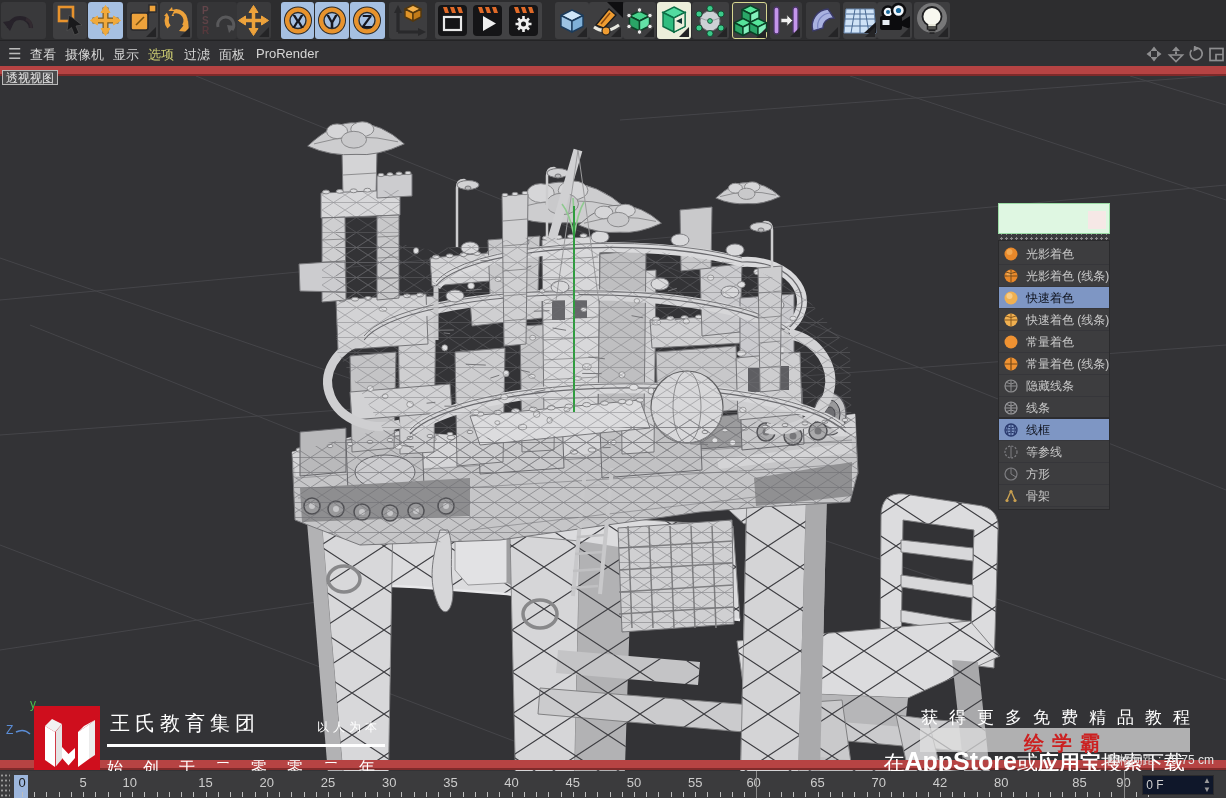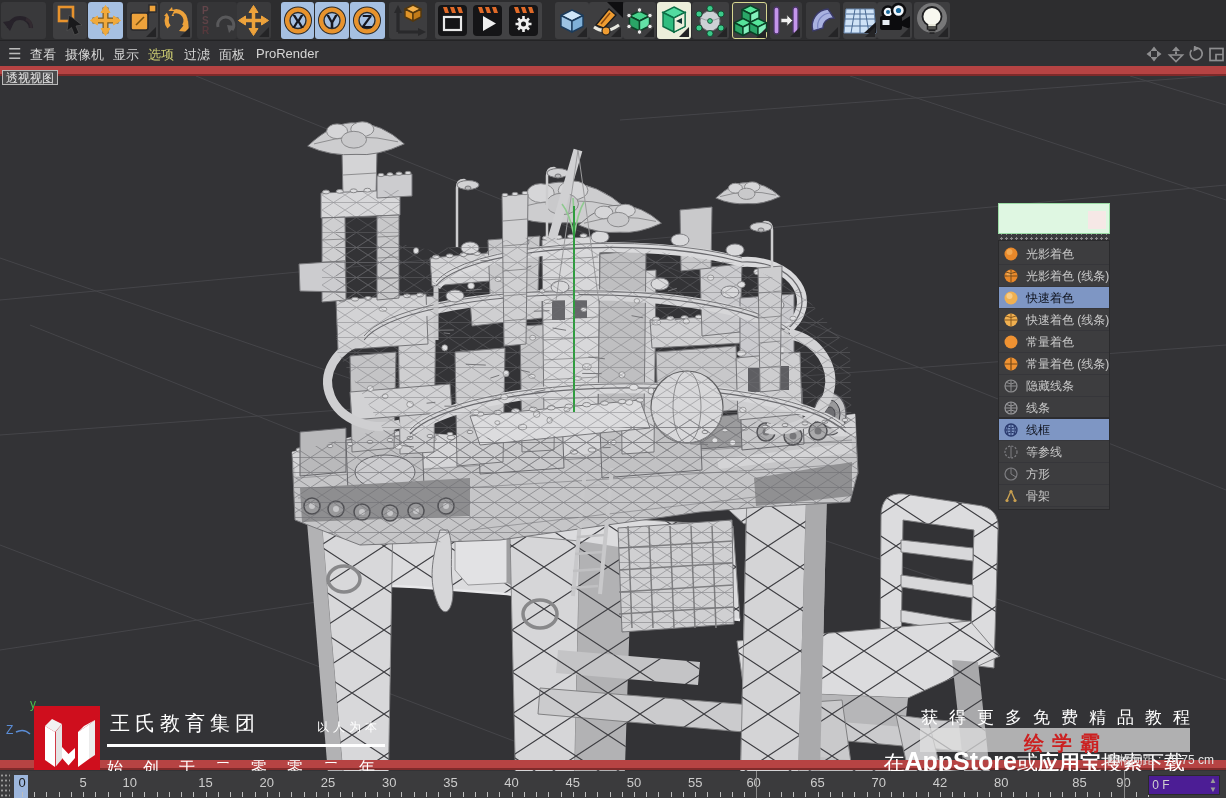--- a/index.html
+++ b/index.html
@@ -30,22 +30,22 @@
      background-size:5px 5px; background-position:1px 2px; }
   #ctxbody { width:112px; background:#3d3d3f; border:1px solid #2a2a2c; padding:2px 0; }
   .ci { position:relative; height:22px; line-height:22px; font-size:12px; color:#c9c9c9;
      padding-left:27px; white-space:nowrap; border-bottom:1px solid #36363a; }
   .ci.sel { background:#7e96c4; color:#10141f; }
   .ci svg { position:absolute; left:5px; top:4px; }
   
   #timeline { position:absolute; left:0; top:771px; width:1226px; height:27px;
     background:#3b3b3d; z-index:30; color:#cccccc; font-size:13px; }
   #timeline .num { position:absolute; top:4px; }
-  #fbox { position:absolute; right:6px; top:4px; width:72px; height:20px;
-    background:#4c1d95; border:1px solid #2a2a2c; color:#d0d0d0;
+  #fbox { position:absolute; right:12px; top:4px; width:72px; height:20px;
+    background:#0f172a; border:1px solid #2a2a2c; color:#d0d0d0;
     font-size:12px; line-height:19px; }
   
   #wm-left { position:absolute; left:0; top:698px; z-index:26; color:#fff; }
   #logo { position:absolute; left:34px; top:8px; width:66px; height:64px; background:#cf0e1d; }
   #wm-right { position:absolute; right:0; top:703px; z-index:26; color:#fff; }
 </style>
 </head>
 <body>
 <div id="stage">
 

